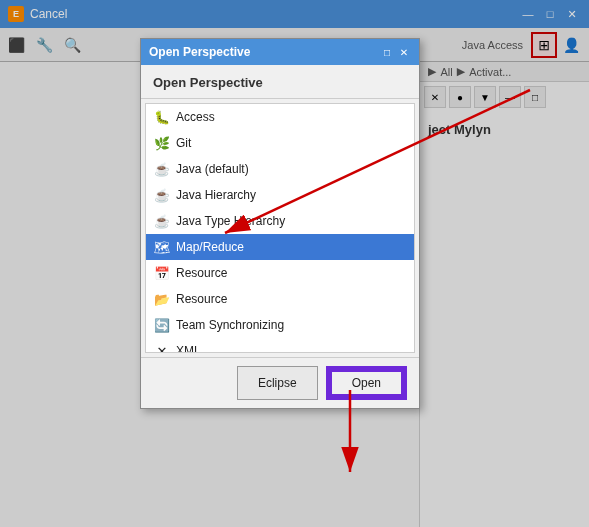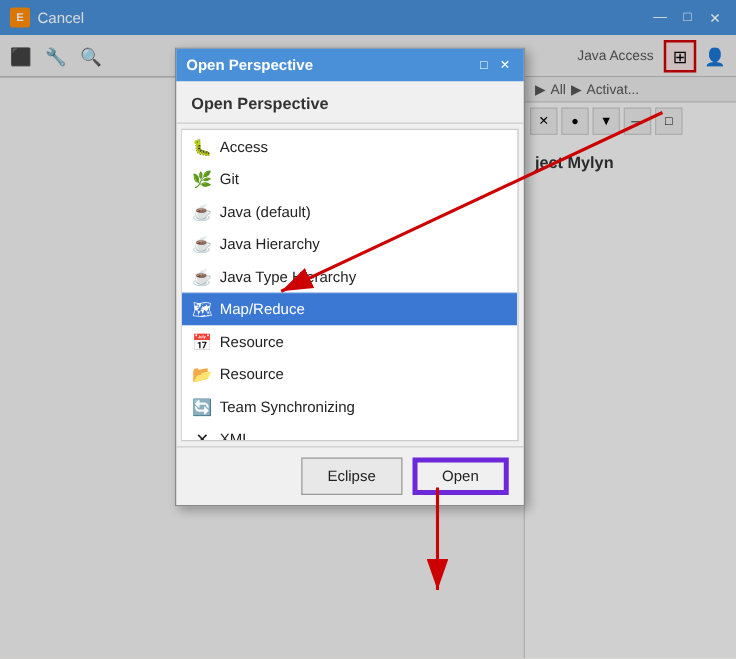--- a/index.html
+++ b/index.html
@@ -224,21 +224,21 @@
 
     .dialog-btn {
       padding: 4px 20px;
       font-size: 12px;
       cursor: pointer;
       background: #e8e8e8;
       border: 1px solid #999;
       color: #222;
     }
     .dialog-btn.open-btn {
-      border: 4px solid #6d28d9;
+      border: 6px solid #6d28d9;
       background: #f0f0f0;
     }
 
     
     .arrow-svg {
       position: absolute;
       top: 0; left: 0;
       width: 589px;
       height: 527px;
       pointer-events: none;

